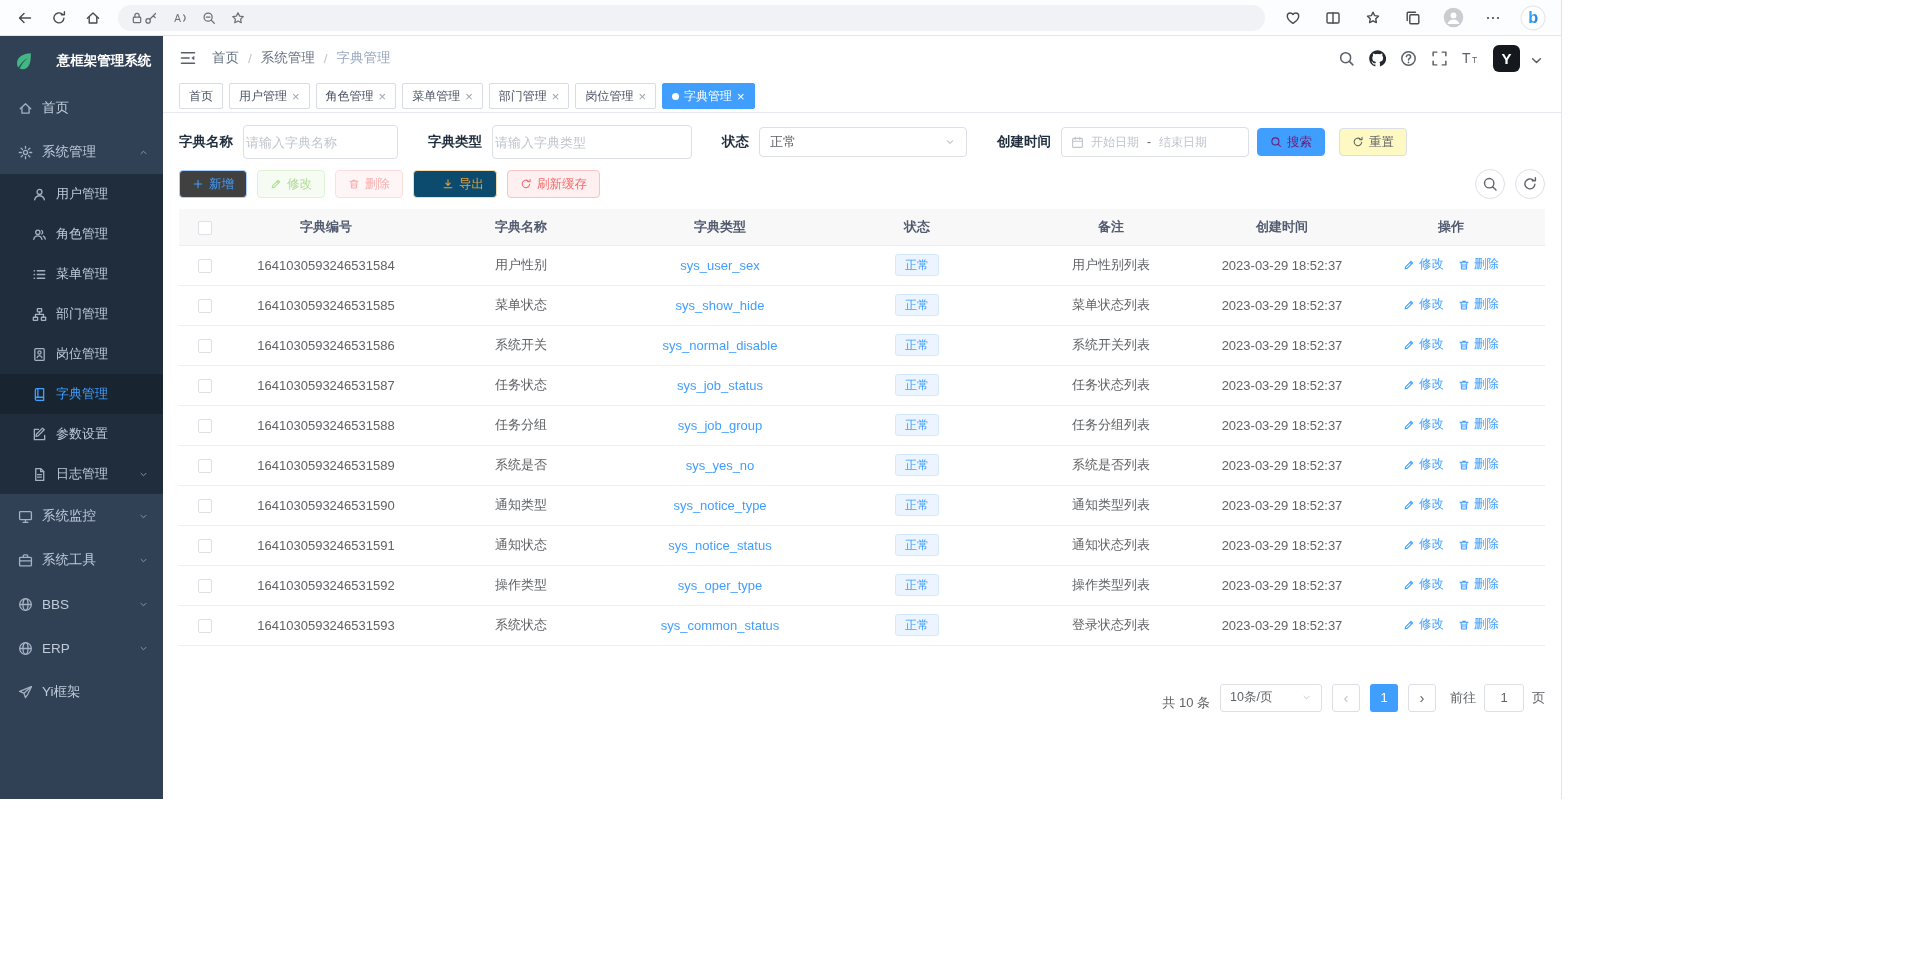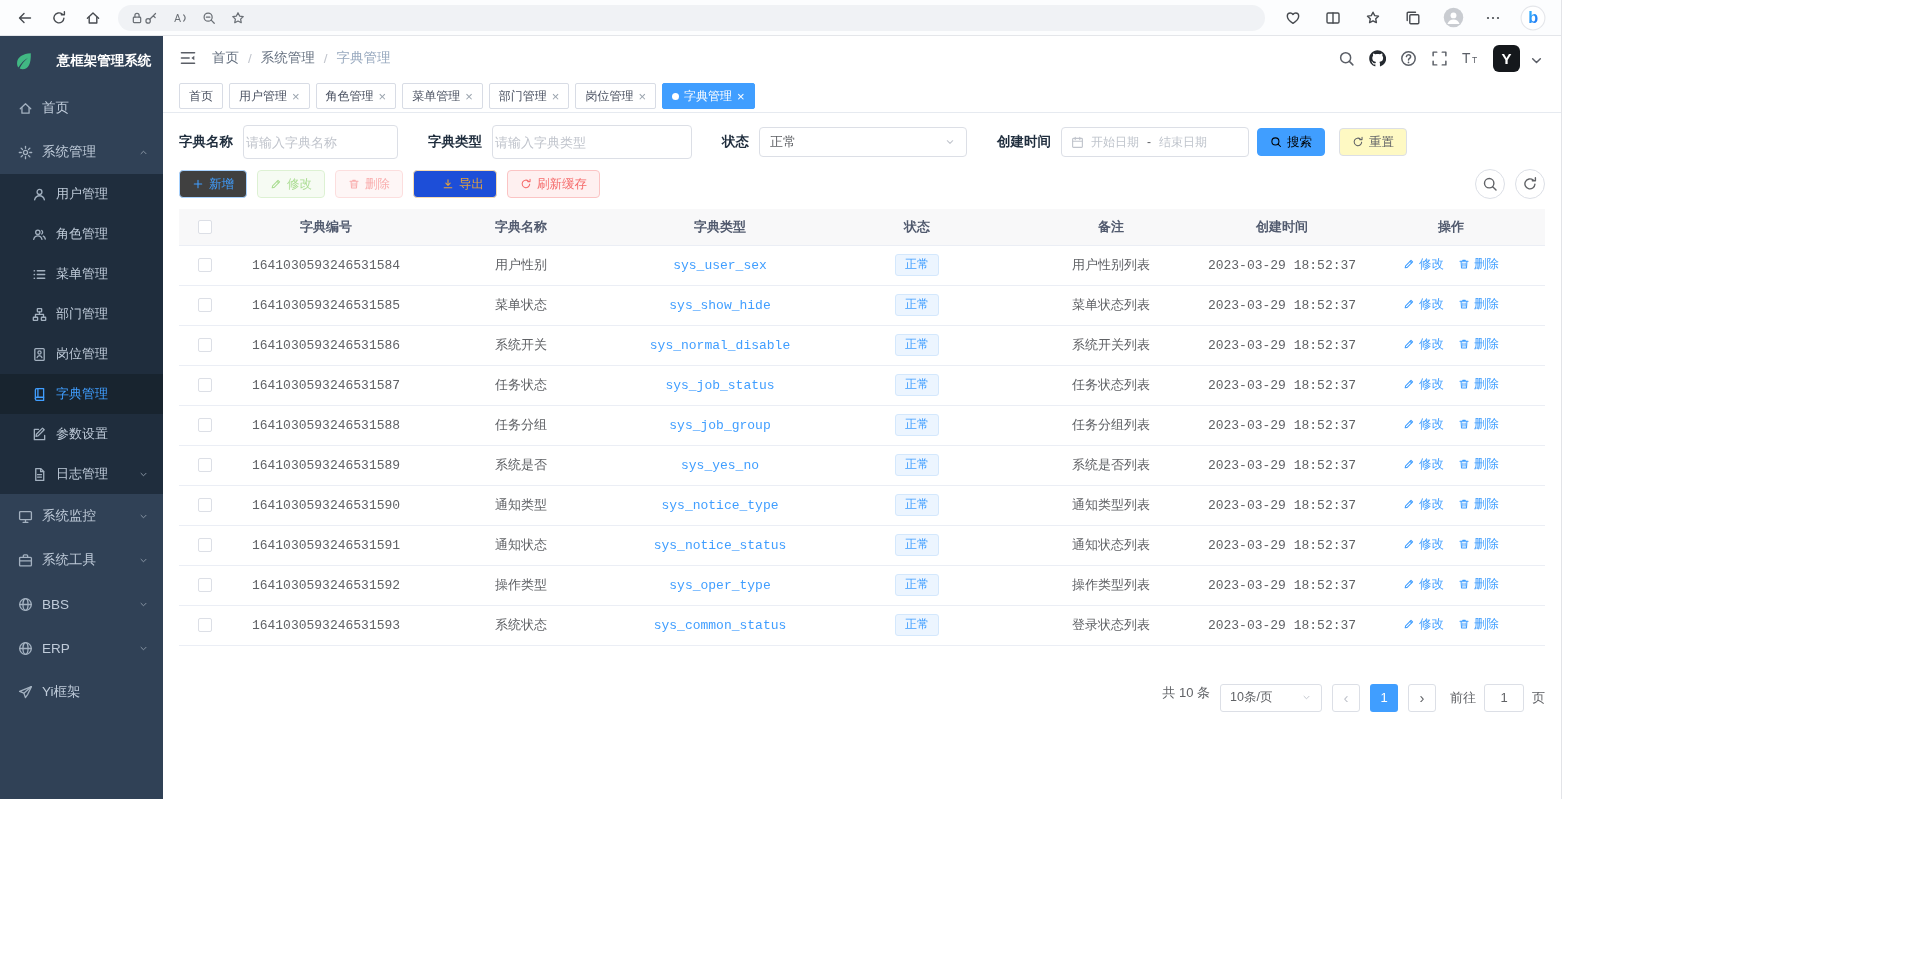--- a/index.html
+++ b/index.html
@@ -65,45 +65,45 @@
   .w155{width:155px}.w200{width:200px}
   .select{width:208px;height:30px;border:1px solid #dcdfe6;border-radius:4px;display:flex;align-items:center;padding:0 10px;font-size:13px;color:#606266;background:#fff;cursor:pointer;}
   .select .chev{margin-left:auto;color:#c0c4cc;font-size:12px;}
   .daterange{width:188px;height:30px;border:1px solid #dcdfe6;border-radius:4px;display:flex;align-items:center;padding:0 9px;gap:7px;font-size:12px;background:#fff;cursor:pointer;}
   .daterange .ic{color:#c0c4cc;font-size:13px;}
   .daterange .ph{color:#bfc4cc;white-space:nowrap;}
   .daterange .sep{color:#606266;margin:0 1px;}
 
   .btn{display:inline-flex;align-items:center;gap:5px;height:28px;padding:0 12px;border-radius:4px;font-size:12.5px;border:1px solid #dcdfe6;background:#fef9c3;color:#606266;cursor:pointer;font-family:inherit;white-space:nowrap;}
   .btn .ic{font-size:12px;}
-  .btn-primary{background:#409eff;border-color:#409eff;color:#000000;}
+  .btn-primary{background:#409eff;border-color:#409eff;color:#701a75;}
   .btn-search{margin-left:8px;margin-right:14px;}
   .btn-plain-primary{background:#404040;border-color:#a9d3ff;color:#409eff;}
   .btn-plain-success{background:#f0f9eb;border-color:#c2e7b0;color:#67c23a;}
   .btn-plain-danger{background:#fef0f0;border-color:#fbc4c4;color:#f56c6c;}
-  .btn-plain-warning{background:#1d4ed8;border-color:#f5dab1;color:#e6a23c;padding-left:28px;}
+  .btn-plain-warning{background:#0c4a6e;border-color:#f5dab1;color:#e6a23c;padding-left:28px;}
   .btn.disabled{opacity:.55;cursor:not-allowed;}
 
   .toolbar{display:flex;align-items:center;gap:10px;margin:8px 0 10px;}
   .circle-btns{margin-left:auto;display:flex;gap:10px;}
   .circle-btn{width:30px;height:30px;border-radius:50%;border:1px solid #dcdfe6;background:#fff;display:flex;align-items:center;justify-content:center;color:#606266;font-size:13px;cursor:pointer;}
 
   
-  .dict-table{width:100%;border-collapse:collapse;table-layout:fixed;font-family:Liberation Mono, monospace;}
+  .dict-table{width:100%;border-collapse:collapse;table-layout:fixed;}
   .dict-table th{background:#f8f8f9;color:#515a6e;font-size:13px;font-weight:bold;height:36px;text-align:center;border-bottom:1px solid #ebeef5;}
   .dict-table td{font-size:13px;color:#606266;text-align:center;height:40px;border-bottom:1px solid #ebeef5;white-space:nowrap;overflow:hidden;}
   .checkbox{width:14px;height:14px;border:1px solid #dcdfe6;border-radius:2px;background:#fff;display:inline-block;vertical-align:middle;cursor:pointer;}
   .type-link{color:#409eff;cursor:pointer;}
   .tag{display:inline-block;height:22px;line-height:20px;padding:0 9px;background:#ecf5ff;border:1px solid #d4e8fd;color:#409eff;font-size:12px;border-radius:3px;}
   .op-link{color:#409eff;font-size:12.5px;display:inline-flex;align-items:center;gap:4px;cursor:pointer;}
   .op-link .ic{font-size:12px;}
   .op-link + .op-link{margin-left:14px;}
 
   
-  .pagination{display:flex;align-items:flex-start;justify-content:flex-end;gap:10px;margin:38px 0 0;font-size:13px;color:#606266;}
+  .pagination{display:flex;align-items:flex-end;justify-content:flex-end;gap:10px;margin:38px 0 0;font-size:13px;color:#606266;}
   .pg-size{width:102px;height:28px;border:1px solid #dcdfe6;border-radius:3px;display:flex;align-items:center;padding:0 9px;font-size:12.5px;color:#606266;background:#fff;cursor:pointer;}
   .pg-size .chev{margin-left:auto;color:#c0c4cc;font-size:11px;}
   .pg-btn{width:28px;height:28px;border:1px solid #dcdfe6;border-radius:3px;background:#fff;display:flex;align-items:center;justify-content:center;font-size:15px;color:#606266;cursor:pointer;}
   .pg-btn.disabled{color:#c0c4cc;}
   .pg-current{width:28px;height:28px;border-radius:3px;background:#409eff;color:#fff;display:flex;align-items:center;justify-content:center;font-size:13px;cursor:pointer;}
   .pg-goto{display:flex;align-items:center;gap:8px;margin-left:4px;}
   .pg-input{width:40px;height:28px;border:1px solid #dcdfe6;border-radius:3px;text-align:center;font-size:13px;color:#606266;outline:none;font-family:inherit;}
 </style>
 </head>
 <body>

